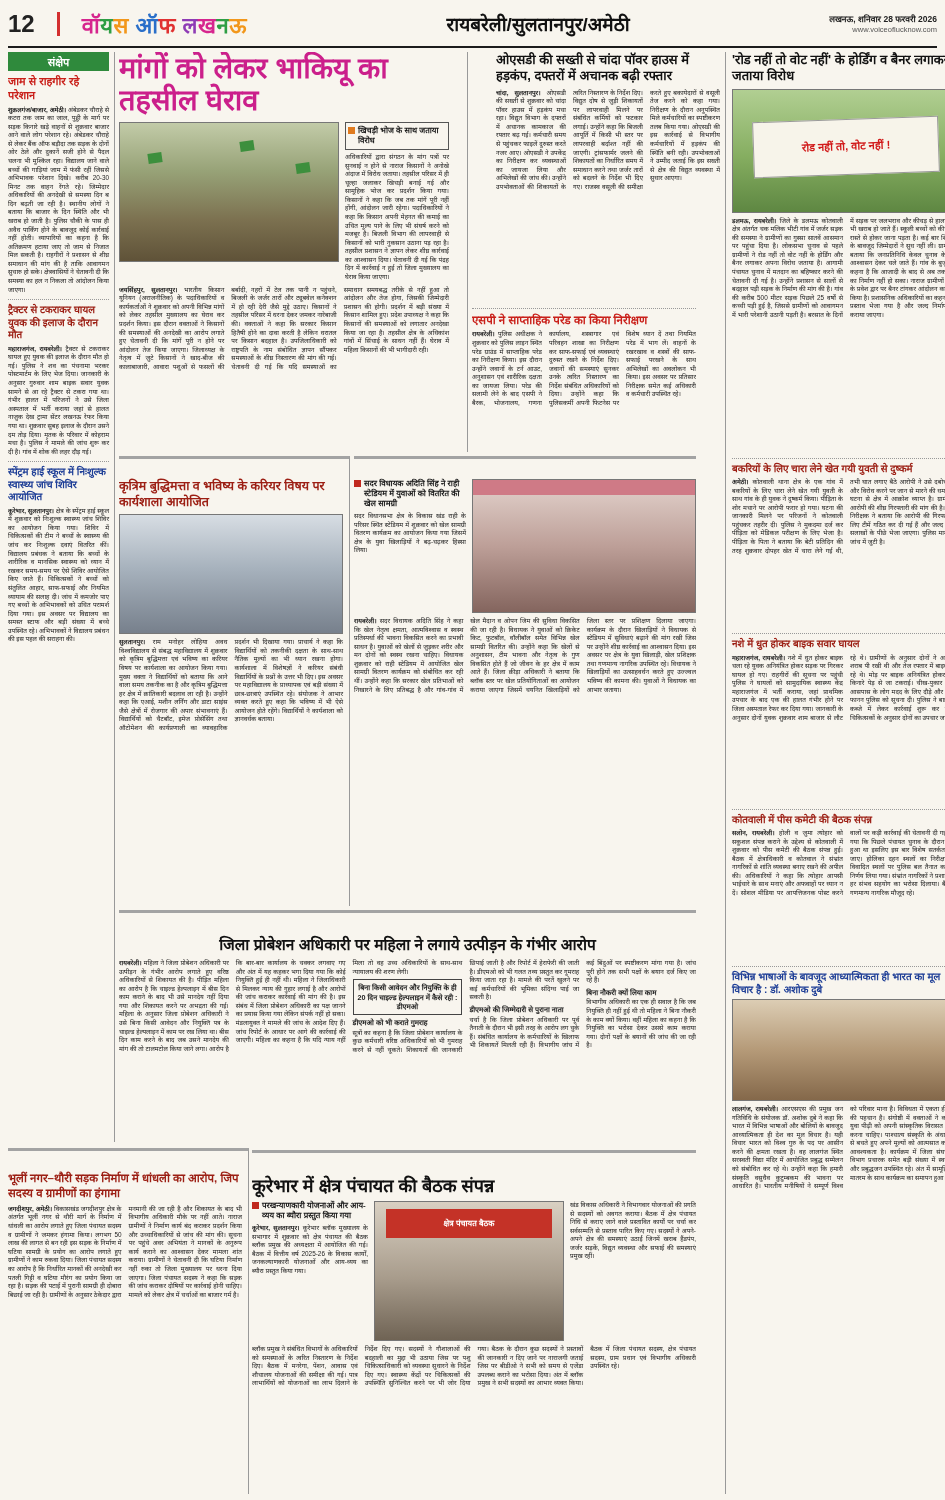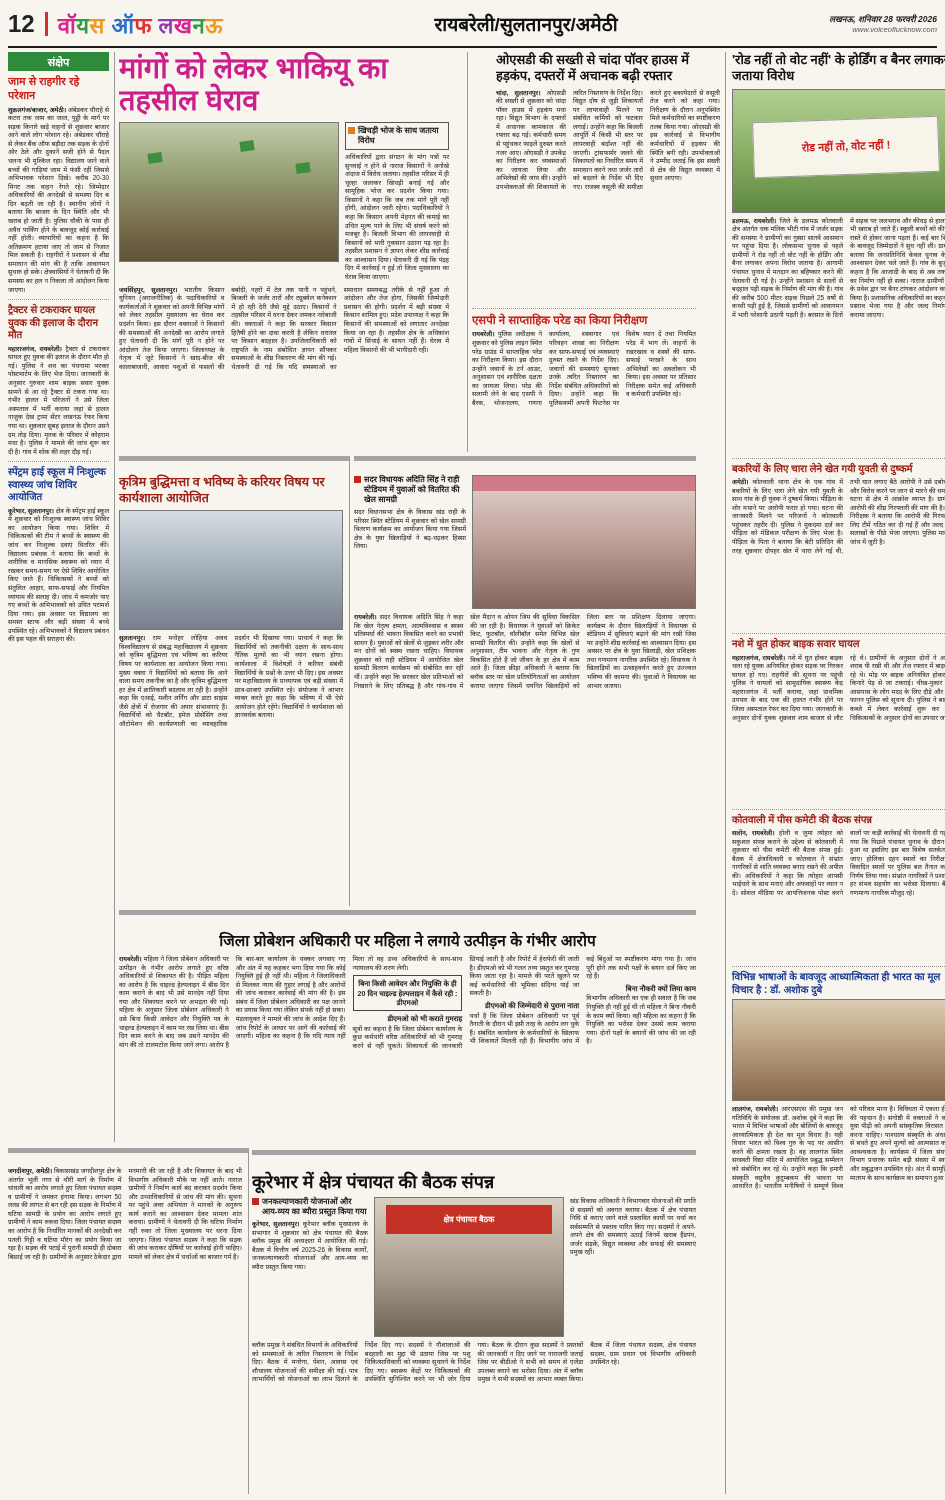--- a/index.html
+++ b/index.html
@@ -2,40 +2,40 @@
 <html><head>
 <meta charset="utf-8">
 <style>
   * { margin:0; padding:0; box-sizing:border-box; }
   html,body { width:945px; }
   body { font-family:"Liberation Sans","DejaVu Sans",sans-serif; background:#e8e4da; }
   .page { position:relative; width:945px; height:1500px; background:#f8f5ee; overflow:hidden; color:#1a1a1a; }
 
   
   .masthead { position:absolute; left:8px; top:4px; width:929px; height:40px; display:flex; align-items:center; justify-content:space-between; }
-  .mast-left { display:flex; align-items:center; gap:10px; }
+  .mast-left { display:flex; align-items:center; gap:22px; }
   .page-no { font-size:24px; font-weight:bold; color:#222; }
   .mast-bar { width:3px; height:24px; background:#d32f2f; }
   .paper-name { font-size:22px; font-weight:bold; letter-spacing:.5px; }
   .region { font-size:19px; font-weight:bold; color:#111; }
-  .mast-right { text-align:right; line-height:1.25;font-style:italic; }
+  .mast-right { text-align:right; line-height:1.25; }
   .mast-date { font-size:8.5px; font-weight:bold; color:#222; }
   .mast-web { font-size:7.5px; color:#555; }
   .top-rule { position:absolute; left:8px; top:46px; width:929px; height:2px; background:#1c1c1c; }
 
   
   .block { position:absolute; overflow:hidden; }
   .body { font-size:6.4px; line-height:1.34; text-align:justify; color:#1d1d1d; }
   .dl { font-weight:bold; }
   .cols-2 { column-count:2; column-gap:7px; }
   .cols-3 { column-count:3; column-gap:7px; }
   .cols-4 { column-count:4; column-gap:7px; }
   .cols-5 { column-count:5; column-gap:7px; }
   .sep { border-top:1px dotted #999; margin:5px 0 4px; }
-  .hr-top { border-top:5px solid #a3a3a3; padding-top:14px; }
+  .hr-top { border-top:3px solid #a3a3a3; padding-top:20px; }
 
   
   .hl { font-weight:bold; }
   .c-red { color:#c9201a; } .c-maroon { color:#9c1f14; } .c-mag { color:#cb1f8b; } .c-blue { color:#1f3f97; } .c-black { color:#111; }
 
   
   .photo { border:1px solid #777; background:#b5b0a5; position:relative; overflow:hidden; }
   .ph-lead { height:140px; background:linear-gradient(180deg,#c2cba8 0%,#97a277 35%,#7c7150 70%,#5f5238 100%); }
   .ph-workshop { height:120px; background:linear-gradient(180deg,#d7dde3 0%,#a7b2bd 45%,#77808c 100%); }
   .ph-sports { height:134px; background:linear-gradient(180deg,#e3d3cd 0%,#bd9f98 50%,#84655e 100%); }
@@ -87,21 +87,21 @@
   .osd-body { height:206px; }
   .parade { left:472px; top:308px; width:224px; height:146px; border-top:1px dotted #999; padding-top:4px; }
   .pr-hl { font-size:11.5px; line-height:1.25; margin-bottom:3px; }
   .pr-body { height:118px; }
 
   
   .probation { left:119px; top:910px; width:577px; height:236px; }
   .prob-hl { font-size:15.5px; text-align:center; margin-bottom:4px; }
   .prob-body { height:200px; }
   .boxed-sub { border:1px solid #444; padding:3px; font-weight:bold; font-size:7.2px; text-align:center; line-height:1.3; margin:3px 0; break-inside:avoid; }
-  .inline-sub { font-weight:bold; font-size:7.2px; text-align:right; margin:3px 0 1px; break-inside:avoid; }
+  .inline-sub { font-weight:bold; font-size:7.2px; text-align:left; margin:3px 0 1px; break-inside:avoid; }
 
   
   .bhulin { left:8px; top:1148px; width:241px; height:346px; border-right:1px solid #999; padding-right:6px; }
   .bh-hl { font-size:11.5px; line-height:1.3; margin-bottom:4px; }
   .bh-body { height:288px; }
   .panchayat { left:252px; top:1150px; width:444px; height:344px; }
   .pan-hl { font-size:18px; margin-bottom:4px; }
   .pan-row { display:flex; gap:6px; margin-bottom:4px; }
   .pan-side { width:116px; flex:none; }
   .pan-side2 { width:126px; flex:none; }
@@ -217,30 +217,31 @@
       <div class="inline-sub">डीएमओ को भी कराते गुमराह</div>
       <p>सूत्रों का कहना है कि जिला प्रोबेशन कार्यालय के कुछ कर्मचारी वरिष्ठ अधिकारियों को भी गुमराह करने से नहीं चूकते। शिकायतों की जानकारी छिपाई जाती है और रिपोर्ट में हेराफेरी की जाती है। डीएमओ को भी गलत तथ्य प्रस्तुत कर गुमराह किया जाता रहा है। मामले की परतें खुलने पर कई कर्मचारियों की भूमिका संदिग्ध पाई जा सकती है।</p>
       <div class="inline-sub">डीएमओ की जिम्मेदारी से पुराना नाता</div>
       <p>चर्चा है कि जिला प्रोबेशन अधिकारी पर पूर्व तैनाती के दौरान भी इसी तरह के आरोप लग चुके हैं। संबंधित कार्यालय के कर्मचारियों के खिलाफ भी शिकायतें मिलती रही हैं। विभागीय जांच में कई बिंदुओं पर स्पष्टीकरण मांगा गया है। जांच पूरी होने तक सभी पक्षों के बयान दर्ज किए जा रहे हैं।</p>
       <div class="inline-sub">बिना नौकरी क्यों लिया काम</div>
       <p>विभागीय अधिकारी का एक ही सवाल है कि जब नियुक्ति ही नहीं हुई थी तो महिला ने बिना नौकरी के काम क्यों किया। वहीं महिला का कहना है कि नियुक्ति का भरोसा देकर उससे काम कराया गया। दोनों पक्षों के बयानों की जांच की जा रही है।</p>
     </div>
   </div>
 
   <div class="block bhulin hr-top">
+    <div class="hl c-maroon bh-hl">भूलीं नगर–थौरी सड़क निर्माण में धांधली का आरोप, जिप सदस्य व ग्रामीणों का हंगामा</div>
     <div class="body cols-2 bh-body"><b class="dl">जगदीशपुर, अमेठी।</b> <span>विकासखंड जगदीशपुर क्षेत्र के अंतर्गत भूलीं नगर से थौरी मार्ग के निर्माण में धांधली का आरोप लगाते हुए जिला पंचायत सदस्य व ग्रामीणों ने जमकर हंगामा किया। लगभग 50 लाख की लागत से बन रही इस सड़क के निर्माण में घटिया सामग्री के प्रयोग का आरोप लगाते हुए ग्रामीणों ने काम रुकवा दिया। जिला पंचायत सदस्य का आरोप है कि निर्धारित मानकों की अनदेखी कर पतली गिट्टी व घटिया मौरंग का प्रयोग किया जा रहा है। सड़क की पटाई में पुरानी सामग्री ही दोबारा बिछाई जा रही है। ग्रामीणों के अनुसार ठेकेदार द्वारा मनमानी की जा रही है और शिकायत के बाद भी विभागीय अधिकारी मौके पर नहीं आते। नाराज ग्रामीणों ने निर्माण कार्य बंद कराकर प्रदर्शन किया और उच्चाधिकारियों से जांच की मांग की। सूचना पर पहुंचे अवर अभियंता ने मानकों के अनुरूप कार्य कराने का आश्वासन देकर मामला शांत कराया। ग्रामीणों ने चेतावनी दी कि घटिया निर्माण नहीं रुका तो जिला मुख्यालय पर धरना दिया जाएगा। जिला पंचायत सदस्य ने कहा कि सड़क की जांच कराकर दोषियों पर कार्रवाई होनी चाहिए। मामले को लेकर क्षेत्र में चर्चाओं का बाजार गर्म है।</span></div>
   </div>
 
   <div class="block panchayat hr-top">
     <div class="hl c-black pan-hl">कूरेभार में क्षेत्र पंचायत की बैठक संपन्न</div>
     <div class="pan-row">
       <div class="pan-side">
         <div class="bullet-line">
           <span class="sq sq-red"></span>
-          <span class="bullet-text">जनकल्याणकारी योजनाओं और आय-व्यय का ब्यौरा प्रस्तुत किया गया</span>
+          <span class="bullet-text">परखन्याणकारी योजनाओं और आय-व्यय का ब्यौरा प्रस्तुत किया गया</span>
         </div>
         <p class="body"><b class="dl">कूरेभार, सुलतानपुर।</b> <span>कूरेभार ब्लॉक मुख्यालय के सभागार में शुक्रवार को क्षेत्र पंचायत की बैठक ब्लॉक प्रमुख की अध्यक्षता में आयोजित की गई। बैठक में वित्तीय वर्ष 2025-26 के विकास कार्यों, जनकल्याणकारी योजनाओं और आय-व्यय का ब्यौरा प्रस्तुत किया गया।</span></p>
       </div>
       <div class="photo ph-panchayat">
         <div class="banner-red">क्षेत्र पंचायत बैठक</div>
       </div>
       <div class="pan-side2">
         <p class="body">खंड विकास अधिकारी ने विभागवार योजनाओं की प्रगति से सदस्यों को अवगत कराया। बैठक में क्षेत्र पंचायत निधि से कराए जाने वाले प्रस्तावित कार्यों पर चर्चा कर सर्वसम्मति से प्रस्ताव पारित किए गए। सदस्यों ने अपने-अपने क्षेत्र की समस्याएं उठाईं जिनमें खराब हैंडपंप, जर्जर सड़कें, विद्युत व्यवस्था और सफाई की समस्याएं प्रमुख रहीं।</p>
       </div>
     </div>

